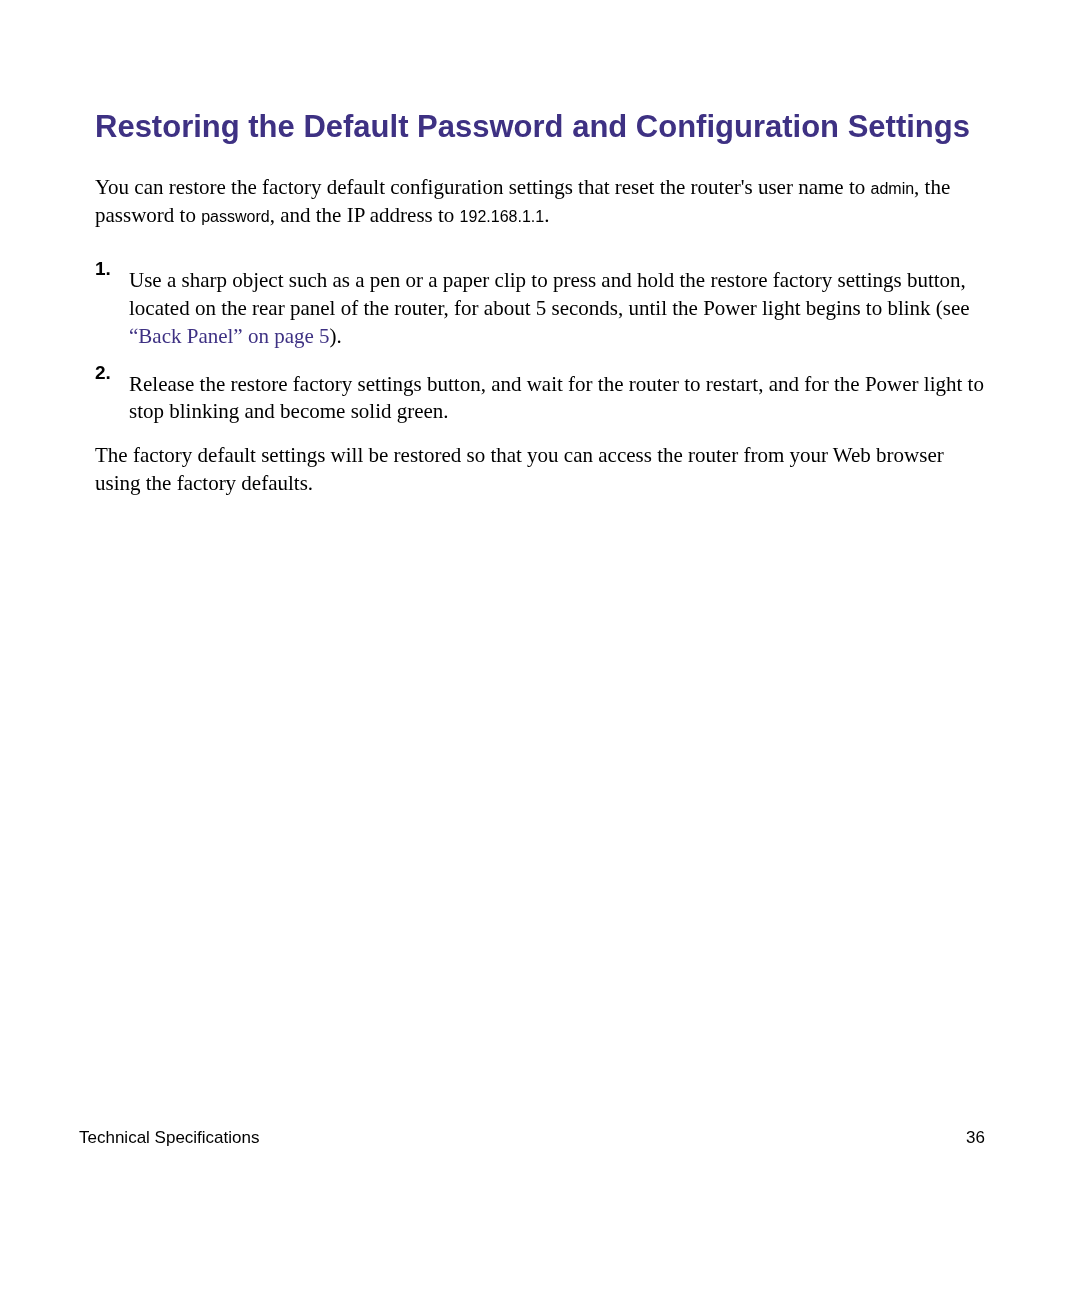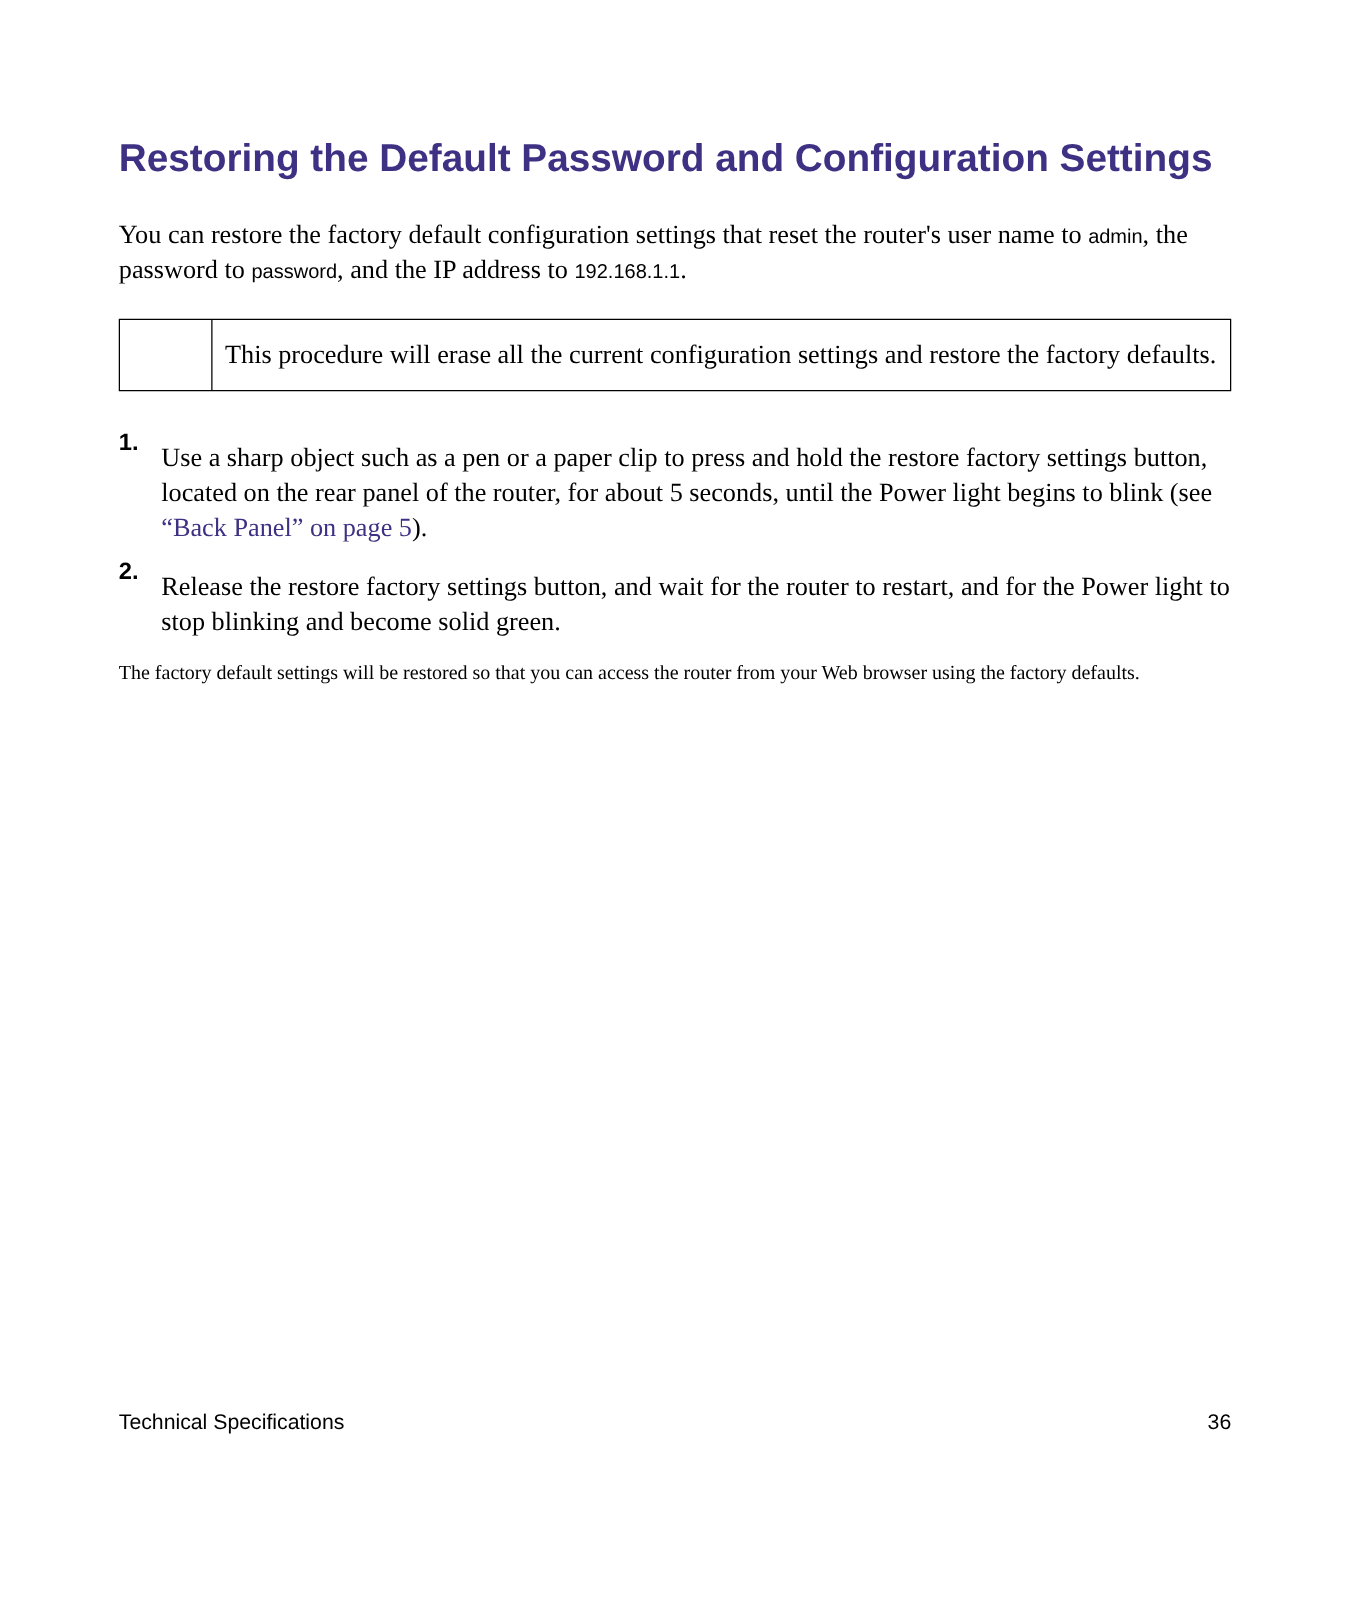--- a/index.html
+++ b/index.html
@@ -76,49 +76,45 @@
       padding-top: 1px;
     }
     .step-text {
       flex: 1;
       margin-top: 12px;
     }
     .cross-ref {
       color: #3e3183;
     }
     .closing {
-      font-size: 16px;
+      font-size: 21px;
       line-height: 1.32;
     }
     .footer {
       position: absolute;
       bottom: 148px;
-      left: 95px;
+      left: 79px;
       right: 95px;
       display: flex;
       justify-content: space-between;
       font-family: Arial, Helvetica, sans-serif;
       font-size: 17px;
       color: #000;
     }
   </style>
 </head>
 <body>
 
 <div class="page">
   <h1 class="heading">Restoring the Default Password and Configuration Settings</h1>
 
   <p class="intro">
     <span>You can restore the factory default configuration settings that reset the router's user name to </span><span class="mono">admin</span><span>, the password to </span><span class="mono">password</span><span>, and the IP address to </span><span class="mono">192.168.1.1</span><span>.</span>
   </p>
 
-  <div class="note-box">
-    <div class="note-left"></div>
-    <div class="note-right">This procedure will erase all the current configuration settings and restore the factory defaults.</div>
-  </div>
 
 
   <ol class="step-list">
     <li class="step-item">
       <span class="step-num">1.</span>
       <span class="step-text">
         <span>Use a sharp object such as a pen or a paper clip to press and hold the restore factory settings button, located on the rear panel of the router, for about 5 seconds, until the Power light begins to blink (see </span><span class="cross-ref">“Back Panel” on page 5</span><span>).</span>
       </span>
     </li>
     <li class="step-item">

